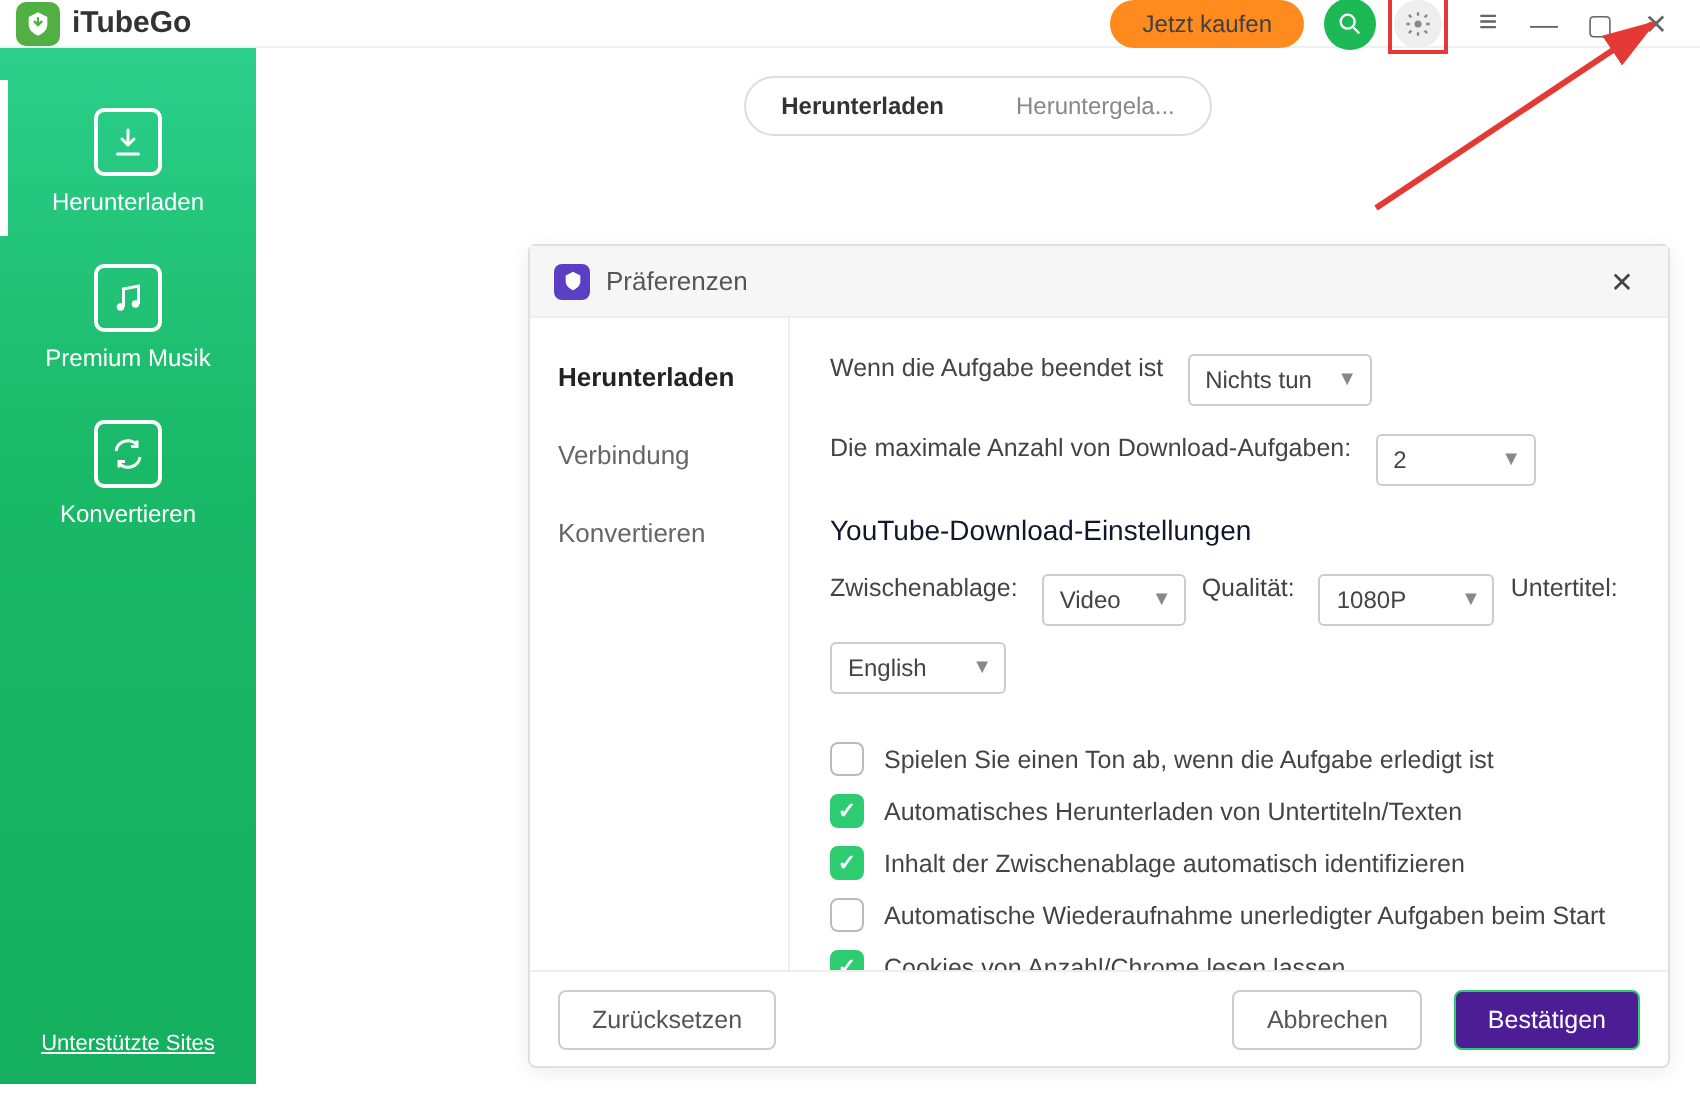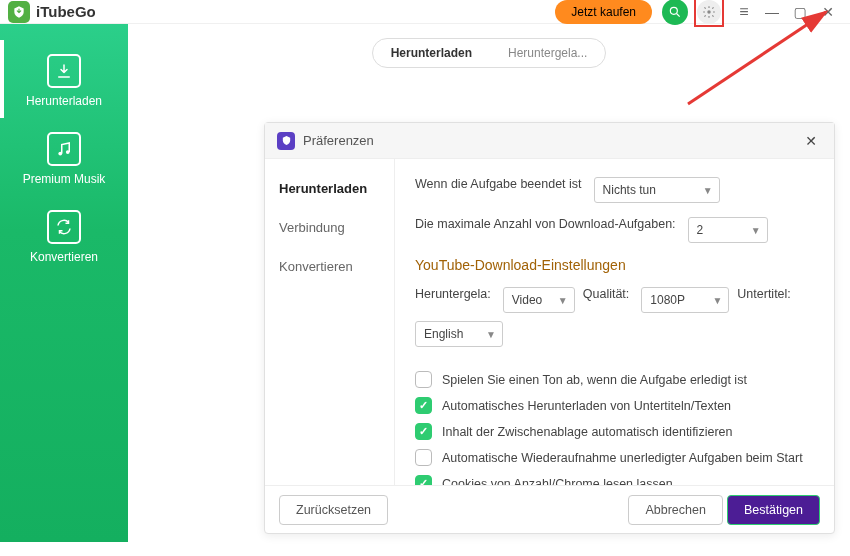--- a/index.html
+++ b/index.html
@@ -2,21 +2,21 @@
 <html><head>
 <meta charset="utf-8">
 <style>
   * { box-sizing: border-box; margin: 0; padding: 0; font-family: "Segoe UI", Arial, sans-serif; }
   body { width: 850px; height: 556px; overflow: hidden; background: #fff; position: relative; }
   .titlebar { height: 24px; display: flex; align-items: center; padding: 0 8px; border-bottom: 1px solid #f0f0f0; }
   .logo { width: 22px; height: 22px; background: #52b043; border-radius: 5px; display: flex; align-items: center; justify-content: center; margin-right: 6px; }
   .logo svg { width: 14px; height: 14px; }
   .app-title { font-size: 15px; font-weight: 600; color: #333; }
   .title-spacer { flex: 1; }
-  .buy-btn { background: #ff8a1e; color: #000000; border: none; border-radius: 14px; padding: 5px 16px; font-size: 12px; cursor: pointer; margin-right: 10px; }
+  .buy-btn { background: #ff8a1e; color: #404040; border: none; border-radius: 14px; padding: 5px 16px; font-size: 12px; cursor: pointer; margin-right: 10px; }
   .circle-btn { width: 26px; height: 26px; border-radius: 50%; display: flex; align-items: center; justify-content: center; cursor: pointer; margin-right: 6px; }
   .search-btn { background: #1db954; }
   .gear-btn-wrap { border: 2px solid #e53935; padding: 1px; margin-right: 6px; }
   .gear-btn { width: 24px; height: 24px; border-radius: 50%; background: #eee; display: flex; align-items: center; justify-content: center; cursor: pointer; }
   .win-btn { width: 28px; height: 28px; display: flex; align-items: center; justify-content: center; cursor: pointer; color: #666; font-size: 14px; }
   .hamburger { font-size: 16px; }
   .body-row { display: flex; height: 518px; }
   .sidebar { width: 128px; background: linear-gradient(180deg, #2bcf8a 0%, #1ab968 40%, #14af5f 100%); display: flex; flex-direction: column; align-items: center; padding-top: 16px; color: #fff; position: relative; }
   .sidebar-item { width: 100%; padding: 14px 0 10px; text-align: center; cursor: pointer; position: relative; }
   .sidebar-item.active::before { content: ""; position: absolute; left: 0; top: 0; bottom: 0; width: 4px; background: #fff; }
@@ -39,26 +39,26 @@
   .modal-close { width: 22px; height: 22px; display: flex; align-items: center; justify-content: center; cursor: pointer; color: #444; font-size: 14px; }
   .modal-body { flex: 1; display: flex; overflow: hidden; }
   .pref-sidebar { width: 130px; border-right: 1px solid #eee; padding-top: 10px; }
   .pref-tab { padding: 12px 14px; font-size: 13px; color: #666; cursor: pointer; }
   .pref-tab.active { color: #222; font-weight: 700; }
   .pref-content { flex: 1; padding: 18px 20px 10px; overflow-y: auto; font-size: 12.5px; color: #444; }
   .row { display: flex; margin-bottom: 14px; flex-wrap: wrap; gap: 8px; }
   .row-label { margin-right: 4px; }
   .sel { border: 1px solid #ccc; border-radius: 3px; height: 26px; padding: 0 22px 0 8px; font-size: 12px; background: #fff; cursor: pointer; position: relative; display: inline-flex; align-items: center; }
   .sel .chev { position: absolute; right: 6px; top: 50%; transform: translateY(-50%); }
-  .section-title { font-size: 14px; color: #a16207; margin: 8px 0 14px; }
+  .section-title { font-size: 14px; color: #0f172a; margin: 8px 0 14px; }
   .chk-row { display: flex; align-items: center; margin-bottom: 9px; }
   .chk-box { width: 17px; height: 17px; border: 1.5px solid #bbb; border-radius: 4px; margin-right: 10px; cursor: pointer; display: flex; align-items: center; justify-content: center; flex-shrink: 0; }
   .chk-box.checked { background: #2ecc71; border-color: #2ecc71; }
   .chk-box.checked::after { content: "✓"; color: #fff; font-size: 11px; font-weight: bold; }
-  .modal-footer { height: 48px; border-top: 1px solid #eee; display: flex; align-items: center; padding: 0 14px; gap: 4px; }
+  .modal-footer { height: 48px; border-top: 1px solid #eee; display: flex; align-items: center; padding: 0 14px; gap: 16px; }
   .footer-spacer { flex: 1; }
   .btn { height: 30px; border-radius: 4px; padding: 0 16px; font-size: 12.5px; cursor: pointer; }
   .btn-plain { background: #fff; border: 1px solid #ccc; color: #555; }
   .btn-primary { background: #4c1d95; border: 1px solid #2ecc71; color: #fff; }
 
   .arrow-annot { position: absolute; pointer-events: none; }
 </style>
 </head>
 <body>
 
@@ -114,20 +114,23 @@
       <div class="sidebar-label">Premium Musik</div>
     </div>
     <div class="sidebar-item">
       <div class="sidebar-icon">
         <svg width="18" height="18" viewBox="0 0 24 24">
             <path d="M4 10a8 8 0 0 1 14-4M20 14a8 8 0 0 1-14 4" stroke="#fff" stroke-width="2" fill="none"></path>
             <path d="M18 3v4h-4M6 21v-4h4" stroke="#fff" stroke-width="2" fill="none"></path>
           </svg>
       </div>
       <div class="sidebar-label">Konvertieren</div>
+    </div>
+    <div class="sidebar-footer">
+      <span>Unterstützte Sites</span>
     </div>
   </div>
 
   <div class="main">
     <div class="tabs-row">
       <div class="tabs">
         <div class="tab active">Herunterladen</div>
         <div class="tab">Heruntergela...</div>
       </div>
     </div>
@@ -148,36 +151,36 @@
       </div>
       <div class="modal-body">
         <div class="pref-sidebar">
           <div class="pref-tab active">Herunterladen</div>
           <div class="pref-tab">Verbindung</div>
           <div class="pref-tab">Konvertieren</div>
         </div>
         <div class="pref-content">
           <div class="row">
             <span class="row-label">Wenn die Aufgabe beendet ist</span>
-            <div class="sel" style="width:126px;">
+            <div class="sel" style="width:92px;">
               <span>Nichts tun</span>
                 <span class="chev">▼</span>
             </div>
           </div>
           <div class="row">
             <span class="row-label">Die maximale Anzahl von Download-Aufgaben:</span>
             <div class="sel" style="width:80px;">
               <span>2</span>
                 <span class="chev">▼</span>
             </div>
           </div>
 
           <div class="section-title">YouTube-Download-Einstellungen</div>
           <div class="row">
-            <span class="row-label">Heruntergela:</span>
+            <span class="row-label">Zwischenablage:</span>
             <div class="sel" style="width:72px;">
               <span>Video</span>
                 <span class="chev">▼</span>
             </div>
             <span class="row-label">Qualität:</span>
             <div class="sel" style="width:88px;">
               <span>1080P</span>
                 <span class="chev">▼</span>
             </div>
             <span class="row-label">Untertitel:</span>

